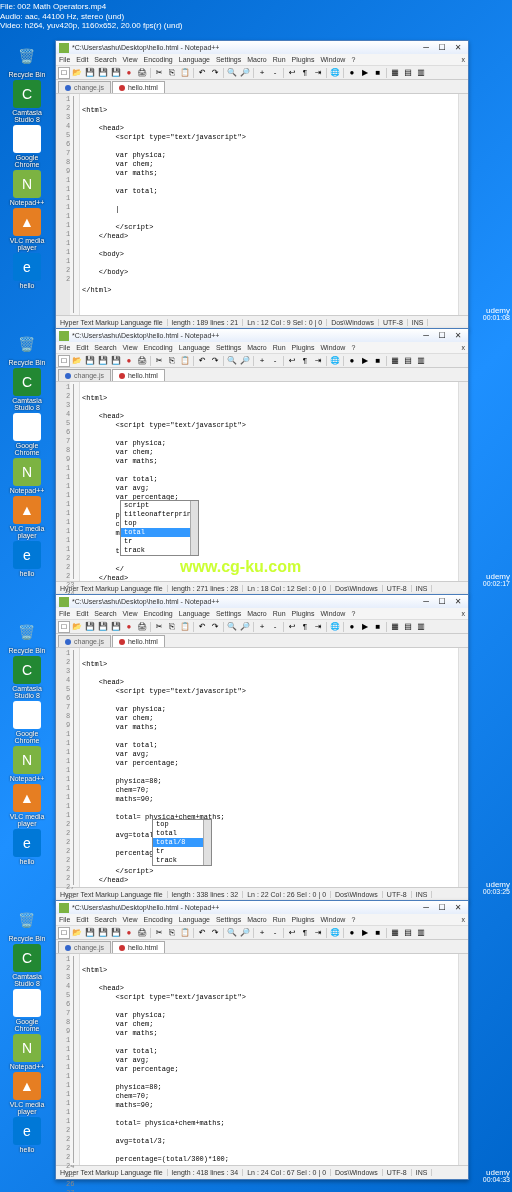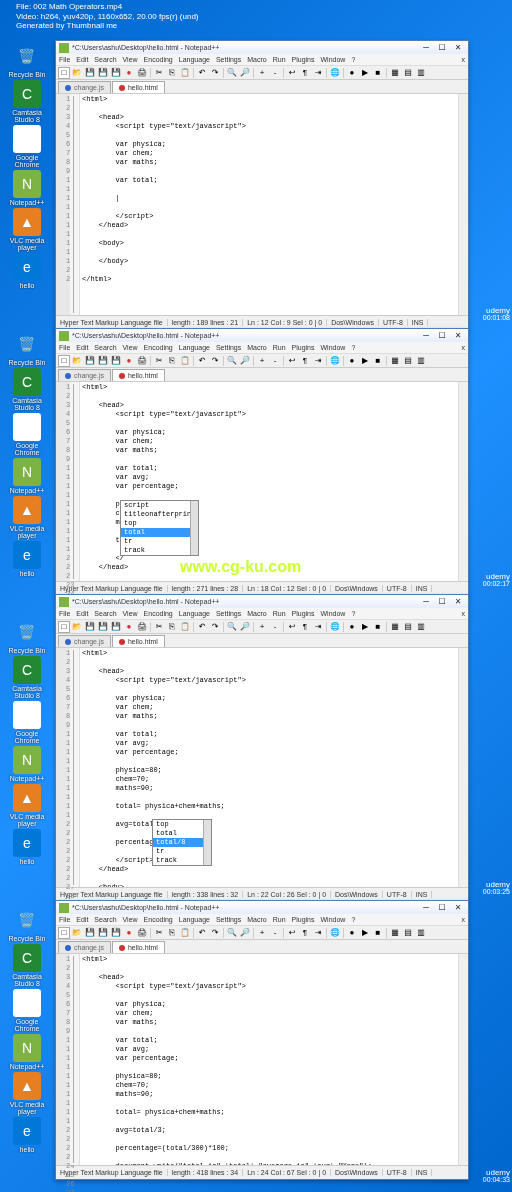--- a/index.html
+++ b/index.html
@@ -1,17 +1,17 @@
 <!DOCTYPE html>
 <html><head>
 <meta charset="utf-8">
 <style>
   * { margin: 0; padding: 0; box-sizing: border-box; }
   body { width: 512px; height: 1192px; background: linear-gradient(135deg,#0066cc,#1e90ff,#0066cc); font-family: Tahoma, sans-serif; font-size: 8px; position: relative; overflow: hidden; }
-  .meta-overlay { position: absolute; top: 0; left: 0; right: 0; color: #fff; font-size: 8px; padding: 2px 16px; line-height: 1.2; z-index: 5; }
+  .meta-overlay { position: absolute; top: 0; left: 0; right: 0; color: #fff; font-size: 8px; padding: 2px 0; line-height: 1.2; z-index: 5; }
   .meta-overlay div { white-space: nowrap; }
   .desktop { position: absolute; left: 0; top: 42px; width: 54px; display: flex; flex-direction: column; align-items: center; gap: 2px; z-index: 1; }
   .desktop-icon { width: 48px; display: flex; flex-direction: column; align-items: center; color: #fff; font-size: 7px; text-align: center; cursor: pointer; }
   .desktop-icon .ico { width: 28px; height: 28px; background: #ccc; border-radius: 3px; margin-bottom: 1px; display: flex; align-items: center; justify-content: center; font-size: 14px; }
   .desktop-icon .lbl { line-height: 1; text-shadow: 0 0 2px #000; }
   .npp-window { position: absolute; left: 55px; width: 414px; background: #fff; border: 1px solid #4a7dbb; box-shadow: 0 2px 4px rgba(0,0,0,0.3); }
   .w1 { top: 40px; height: 290px; }
   .w2 { top: 328px; height: 268px; }
   .w3 { top: 594px; height: 308px; }
   .w4 { top: 900px; height: 280px; }
@@ -32,39 +32,39 @@
   .tabbar { height: 14px; background: #f0f0f0; display: flex; align-items: flex-end; padding: 0 2px; border-bottom: 1px solid #ccc; }
   .tab { height: 12px; padding: 0 6px; font-size: 7px; display: flex; align-items: center; border: 1px solid #aaa; border-bottom: none; margin-right: 1px; cursor: pointer; }
   .tab.inactive { background: #e8e8e8; color: #666; }
   .tab.active { background: #fff; color: #333; }
   .tab .dot { width: 6px; height: 6px; border-radius: 50%; background: #cc3333; margin-right: 3px; }
   .tab.inactive .dot { background: #3366cc; }
   .editor { display: flex; height: calc(100% - 67px); background: #fff; position: relative; }
   .gutter { width: 14px; background: #e8e8e8; text-align: right; padding: 1px 2px 0 10px; color: #888; font-size: 7px; font-family: 'Courier New', monospace; line-height: 9px; }
   .fold { width: 10px; background: #f5f5f5; border-right: 1px solid #ddd; position: relative; }
   .fold .line { position: absolute; left: 3px; top: 2px; bottom: 2px; width: 1px; background: #aaa; }
-  .code { flex: 1; padding: 1px 2px; font-family: 'Courier New', monospace; font-size: 7px; line-height: 9px; color: #000; white-space: pre; overflow: hidden; position: relative; }
+  .code { flex: 1; padding: 12px 2px; font-family: 'Courier New', monospace; font-size: 7px; line-height: 9px; color: #000; white-space: pre; overflow: hidden; position: relative; }
   .scrollbar { width: 10px; background: #f0f0f0; border-left: 1px solid #ddd; }
   .statusbar { height: 14px; background: #f0f0f0; border-top: 1px solid #ccc; display: flex; font-size: 7px; color: #333; align-items: center; }
   .statusbar > div { padding: 0 4px; border-right: 1px solid #ccc; white-space: nowrap; }
   .autocomplete { position: absolute; background: #fff; border: 1px solid #888; font-size: 7px; font-family: 'Courier New', monospace; z-index: 10; min-width: 60px; }
   .autocomplete .item { padding: 0 3px; line-height: 9px; }
   .autocomplete .item.sel { background: #3399ff; color: #fff; }
   .autocomplete .sb { position:absolute; right:0; top:0; bottom:0; width:8px; background:#e0e0e0; border-left:1px solid #aaa; }
   .watermark { position: absolute; color: #ccff33; font-weight: bold; font-size: 16px; z-index: 4; pointer-events: none; }
   .udemy { position: absolute; right: 2px; color: #fff; font-size: 8px; z-index: 4; }
   .timecode { position: absolute; right: 2px; color: #fff; font-size: 7px; z-index: 4; }
 </style>
 </head>
 <body>
 
 <div class="meta-overlay">
   <div>File: 002 Math Operators.mp4</div>
+  <div>Audio: aac, 44100 Hz, stereo (und)</div>
   <div>Video: h264, yuv420p, 1160x652, 20.00 fps(r) (und)</div>
-  <div>Generated by Thumbnail me</div>
 </div>
 
 <div class="watermark" style="top:558px;left:180px;">www.cg-ku.com</div>
 
 <div id="desktop-root">
     <div class="desktop" style="top: 42px;">
       <div class="desktop-icon">
         <div class="ico" style="background:transparent">🗑️</div>
         <div class="lbl">Recycle Bin</div>
       </div>

